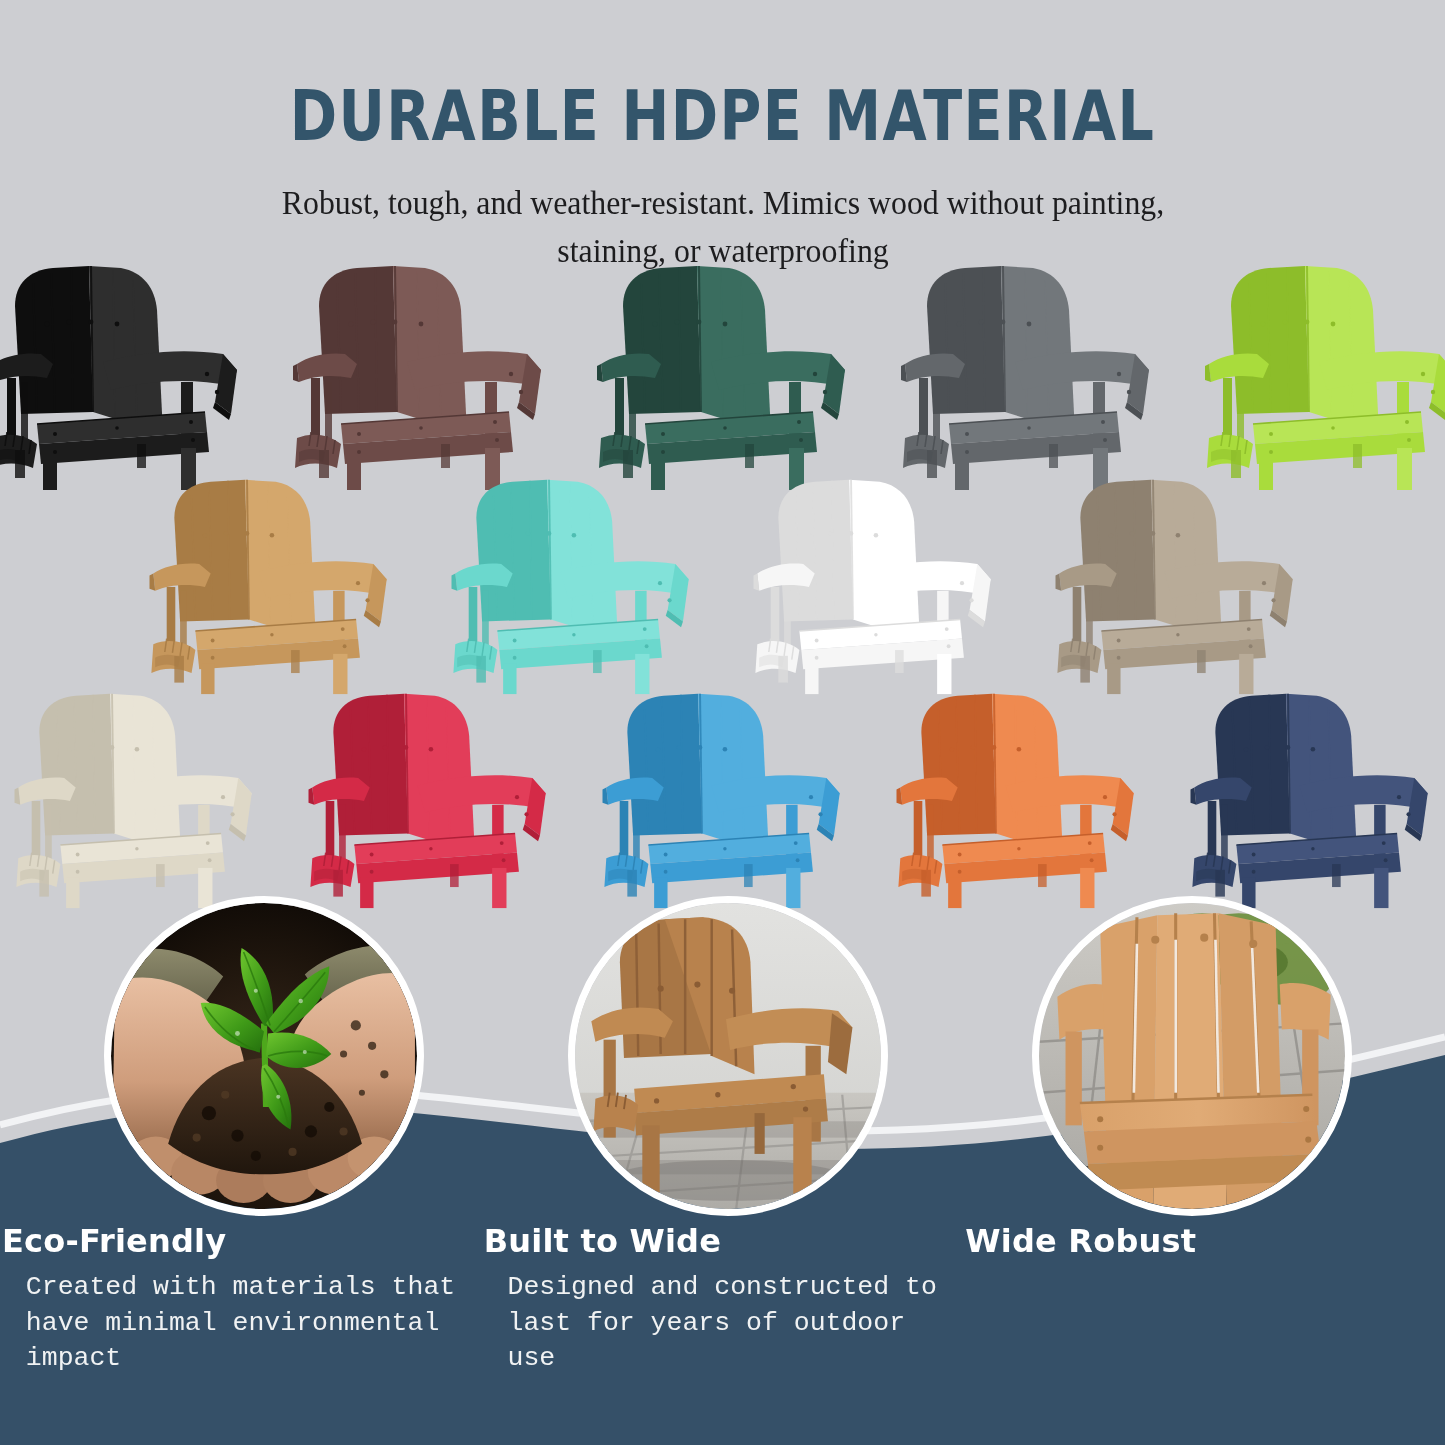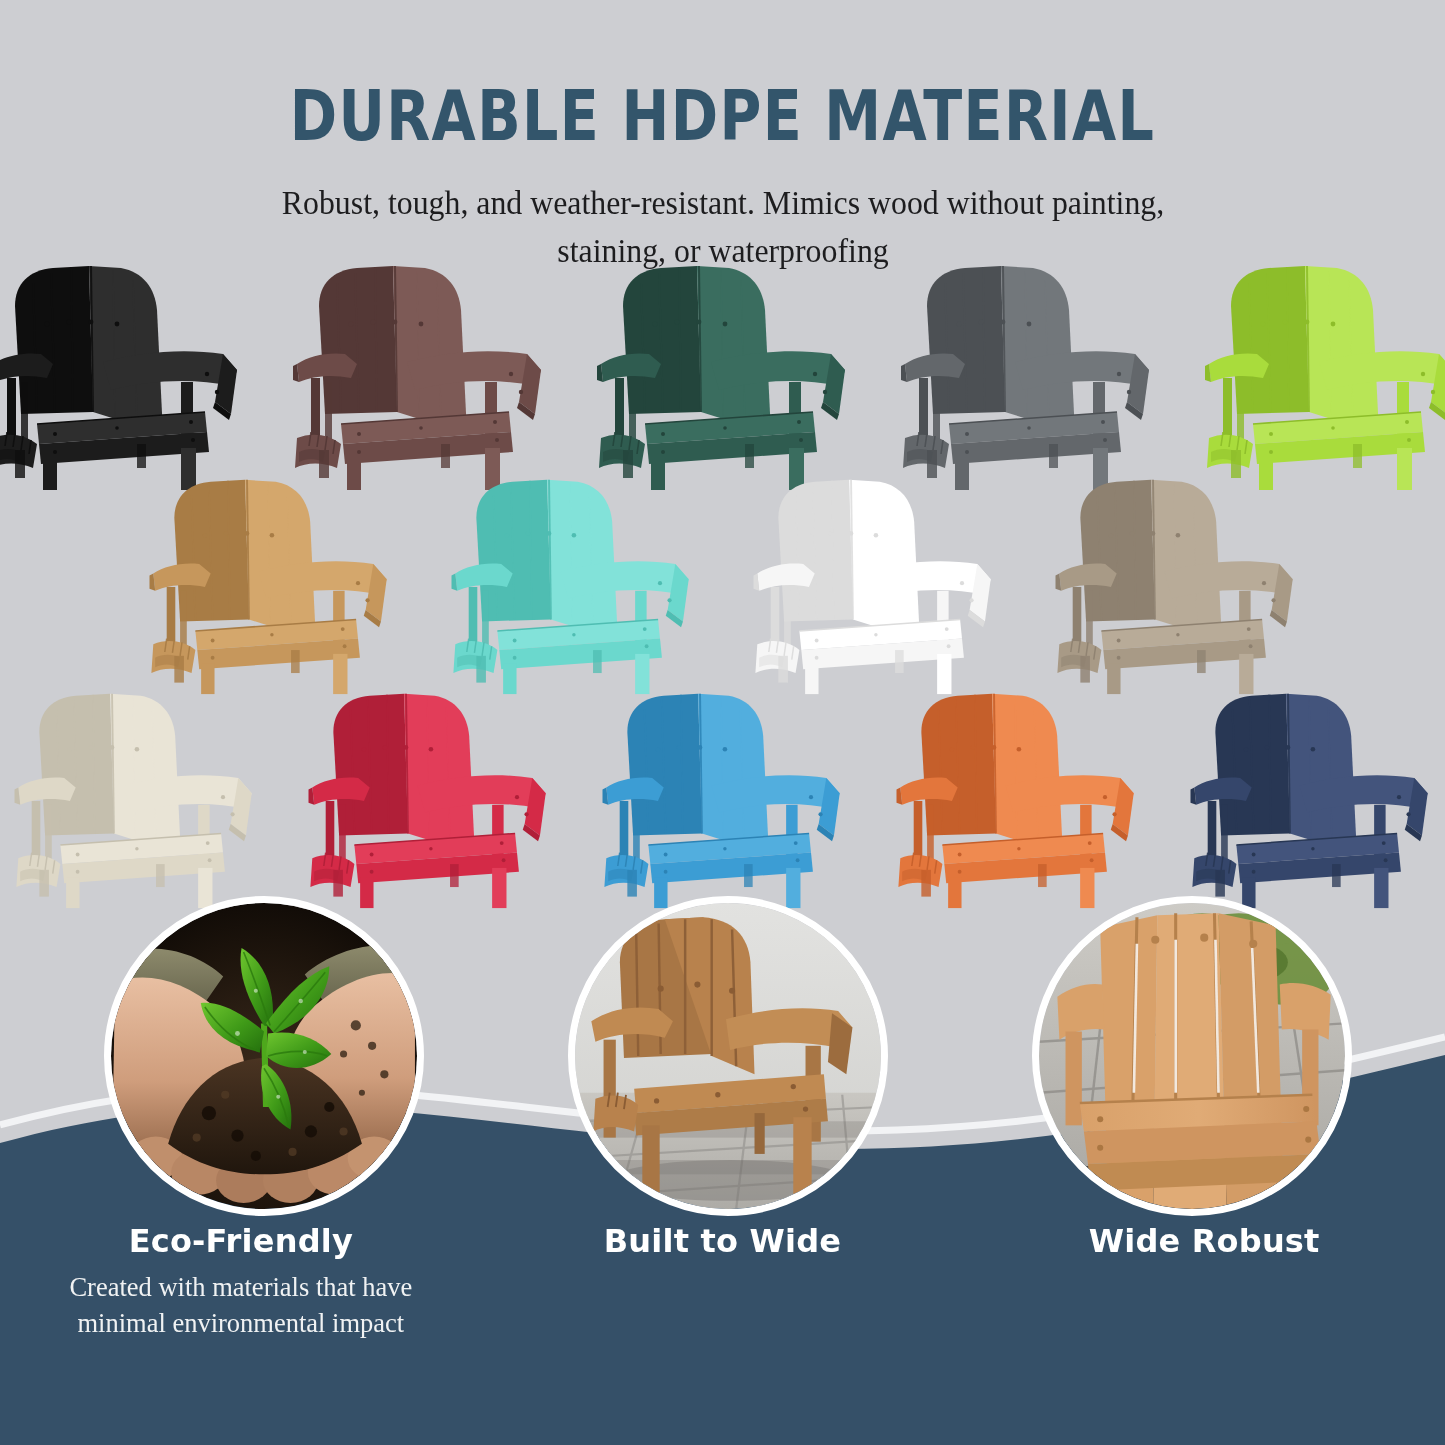--- a/index.html
+++ b/index.html
@@ -38,28 +38,28 @@
 
   
   .circles{position:absolute;left:0;top:896px;width:1445px;height:310px;z-index:7;}
   .circle-wrap{position:absolute;width:306px;height:306px;border-radius:50%;
     border:7px solid #ffffff;overflow:hidden;background:#30numbers;}
   .circle-inner{position:absolute;inset:0;border-radius:50%;overflow:hidden;}
   .circle-inner svg{display:block;width:100%;height:100%;}
 
   
   .features{position:absolute;left:0;top:1222px;width:1445px;z-index:8;display:flex;}
-  .feature{flex:1;text-align:center;padding:0 2px;}
+  .feature{flex:1;text-align:left;padding:0 2px;}
   .f-title{
     margin:0;font-family:"DejaVu Sans","Liberation Sans",sans-serif;
     font-weight:700;font-size:32px;color:#ffffff;letter-spacing:.2px;
   }
   .f-body{
     margin:10px auto 0;max-width:430px;
-    font-family:Liberation Serif, serif;
+    font-family:Liberation Mono, monospace;
     font-size:26.5px;line-height:1.34;color:#f0f2f3;
   }
 </style>
 </head>
 <body>
 
 <div class="canvas">
 
   <div class="header">
     <h1 class="title">DURABLE HDPE MATERIAL</h1>
@@ -1295,19 +1295,20 @@
 
   </div>
 
   <div class="features">
     <div class="feature">
       <p class="f-title">Eco-Friendly</p>
       <p class="f-body">Created with materials that have minimal environmental impact</p>
     </div>
     <div class="feature">
       <p class="f-title">Built to Wide</p>
+      <p class="f-body">Designed and constructed to last for years of outdoor use</p>
     </div>
     <div class="feature">
       <p class="f-title">Wide Robust</p>
     </div>
   </div>
 
 </div>
 
 </body></html>

